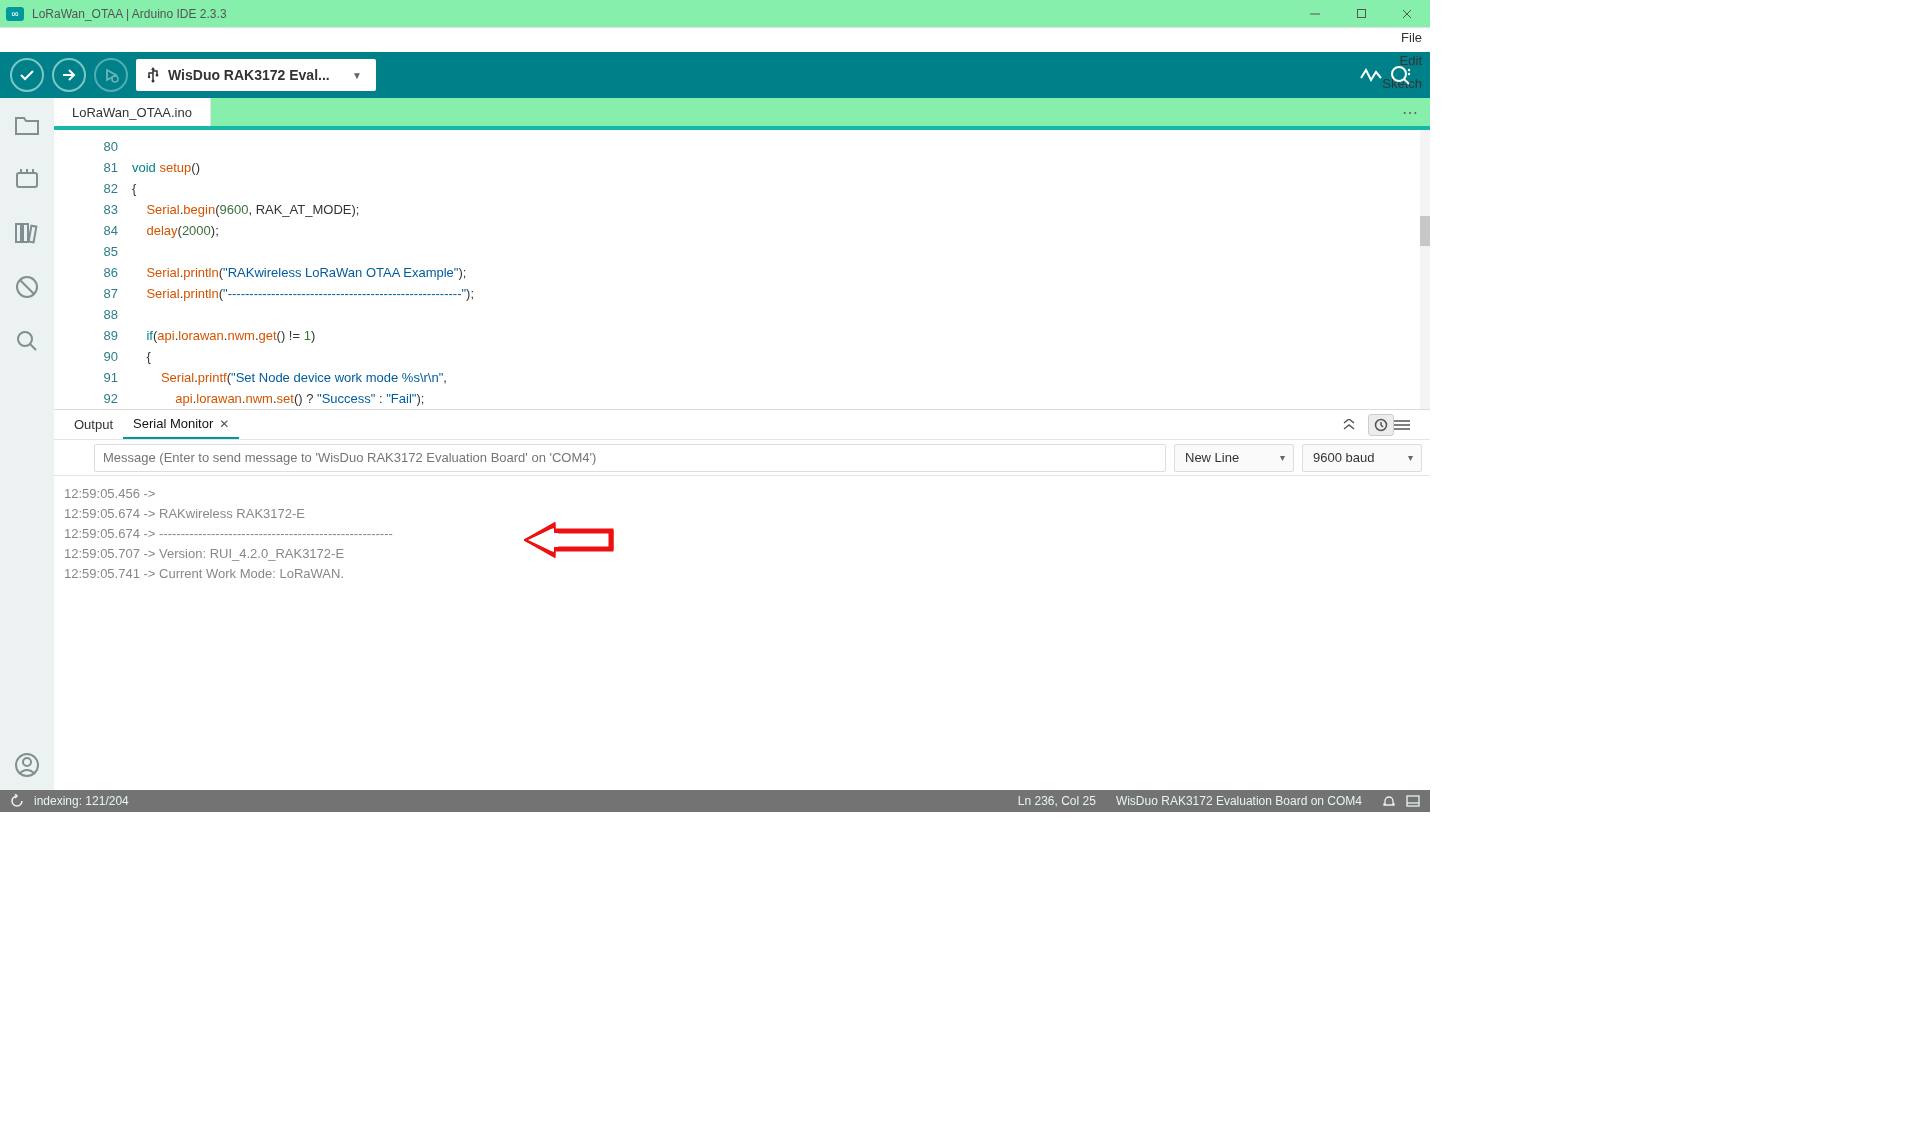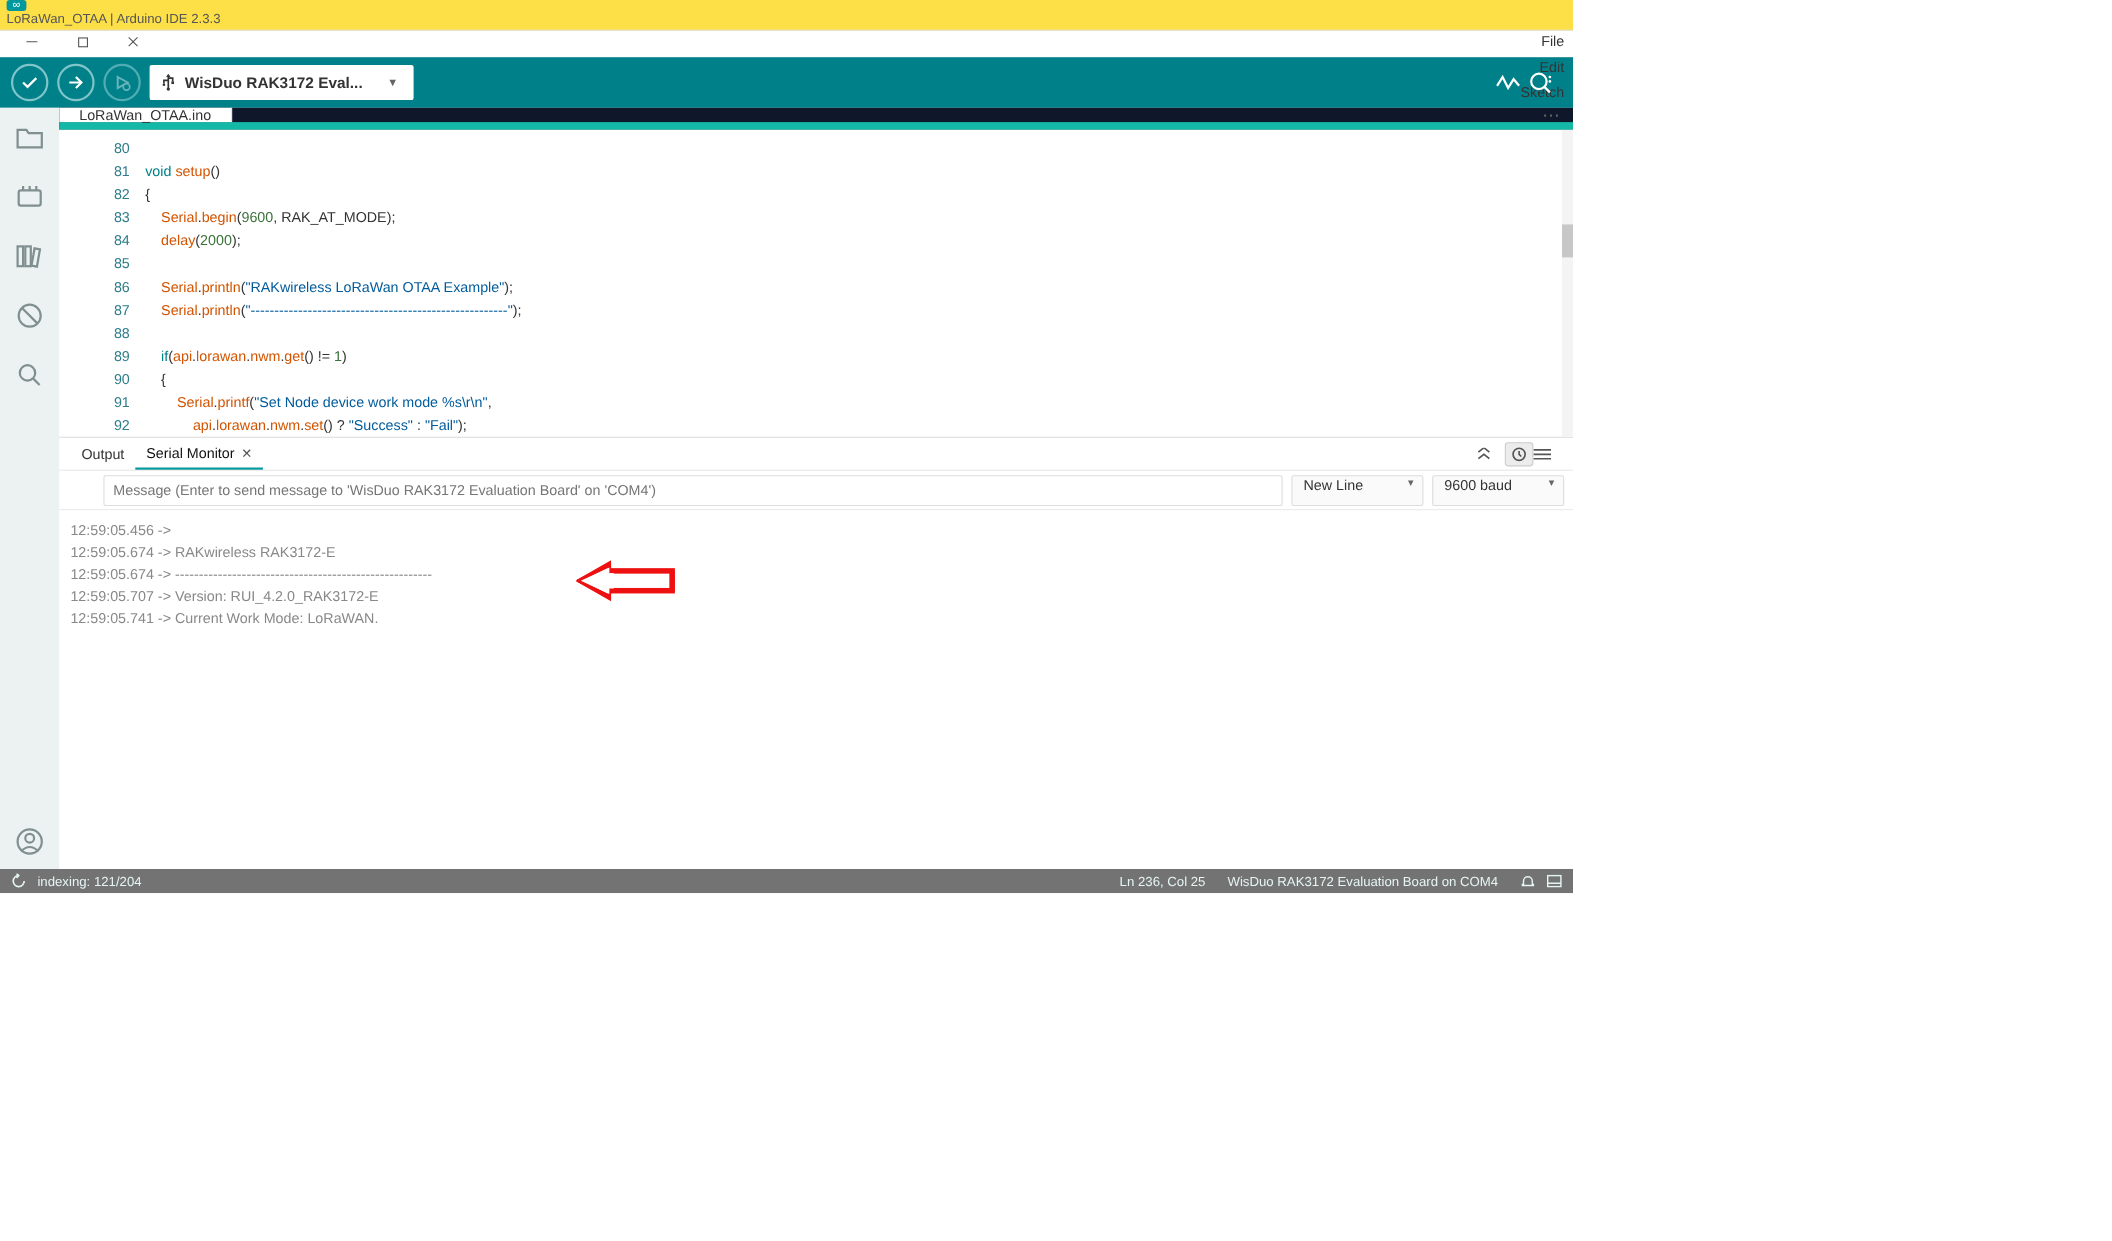--- a/index.html
+++ b/index.html
@@ -1,19 +1,19 @@
 <!DOCTYPE html>
 <html><head>
 <meta charset="utf-8">
 <style>
 * { margin: 0; padding: 0; box-sizing: border-box; font-family: "Segoe UI", Arial, sans-serif; }
 html, body { width: 1430px; height: 812px; overflow: hidden; background: #fff; }
 
 
-.titlebar { height: 28px; background: #fde047; display: flex; padding-left: 6px; border-bottom: 1px solid #e0e0e0; flex-direction: column; }
+.titlebar { height: 28px; background: #86efac; display: flex; align-items: center; padding-left: 6px; border-bottom: 1px solid #e0e0e0; }
 .titlebar .app-icon { width: 18px; height: 14px; background: #00979d; border-radius: 3px; margin-right: 8px; display: flex; align-items: center; justify-content: center; }
 .titlebar .app-icon::before { content: "∞"; color: #fff; font-size: 10px; line-height: 10px; }
 .titlebar .title-text { font-size: 12px; color: #555; flex: 1; }
 .titlebar .win-controls { display: flex; }
 .titlebar .win-btn { width: 46px; height: 28px; display: flex; align-items: center; justify-content: center; color: #555; font-size: 12px; }
 
 
 .menubar { height: 24px; display: flex; align-items: flex-end; padding-left: 8px; gap: 4px; flex-direction: column; }
 .menubar .menu-item { padding: 2px 8px; font-size: 13px; color: #333; cursor: default; }
 
@@ -30,21 +30,21 @@
 
 .main { display: flex; height: calc(812px - 28px - 24px - 46px - 22px); }
 
 
 .sidebar { width: 54px; background: #ecf1f1; display: flex; flex-direction: column; align-items: center; padding-top: 10px; gap: 20px; }
 .sidebar .side-btn { width: 34px; height: 34px; display: flex; align-items: center; justify-content: center; color: #808f8f; }
 .sidebar .side-spacer { flex: 1; }
 
 
 .editor-area { flex: 1; display: flex; flex-direction: column; min-width: 0; }
-.tab-row { height: 20px; background: #0f172a; border-bottom: 7px solid #14b8a6; display: flex; align-items: stretch; }
+.tab-row { height: 32px; background: #86efac; border-bottom: 4px solid #14b8a6; display: flex; align-items: stretch; }
 .tab-row .tab { background: #fff; padding: 0 18px; display: flex; align-items: center; font-size: 13px; color: #333; border-right: 1px solid #e4e4e4; }
 .tab-row .tab-spacer { flex: 1; }
 .tab-row .tab-menu { width: 40px; display: flex; align-items: center; justify-content: center; color: #666; font-size: 16px; }
 
 .code-container { position: relative; flex: 0 0 280px; display: flex; overflow: hidden; background: #fff; border-bottom: 1px solid #dcdcdc; }
 .gutter { width: 60px; padding-right: 14px; text-align: right; font-family: Consolas, monospace; font-size: 13px; line-height: 21px; color: #2e7d8a; padding-top: 6px; user-select: none; margin-left: 18px; }
 .code { flex: 1; font-family: Consolas, monospace; font-size: 13px; line-height: 21px; padding-top: 6px; white-space: pre; color: #333; }
 .kw { color: #00818a; }
 .fn { color: #d35400; }
 .num { color: #3a723a; }
@@ -58,21 +58,21 @@
 .panel-tabs .ptab { padding: 0 10px; height: 100%; display: flex; align-items: center; }
 .panel-tabs .ptab.active { font-weight: 400; border-bottom: 2px solid #00979d; color: #111; }
 .panel-tabs .ptab .close { margin-left: 6px; font-size: 12px; color: #555; }
 .panel-tabs .pspacer { flex: 1; }
 .panel-tabs .picon { width: 26px; text-align: center; color: #555; font-size: 14px; }
 .panel-tabs .picon.active-box { border: 1px solid #ccc; border-radius: 3px; height: 22px; display: flex; align-items: center; justify-content: center; background:#ececec; }
 
 
 .serial-input-row { height: 36px; background: #fff; border-bottom: 1px solid #e4e4e4; display: flex; align-items: center; padding: 0 8px; gap: 8px; }
 .serial-input-row input { flex: 1; height: 28px; border: 1px solid #ddd; border-radius: 2px; padding: 0 8px; font-size: 13px; color: #333; margin-left: 32px; }
-.serial-input-row .dropdown { height: 28px; border: 1px solid #ddd; border-radius: 2px; padding: 0 26px 0 10px; font-size: 13px; color: #333; display: flex; position: relative; min-width: 120px; background:#fafafa; }
+.serial-input-row .dropdown { height: 28px; border: 1px solid #ddd; border-radius: 2px; padding: 0 26px 0 10px; font-size: 13px; color: #333; display: flex; align-items: center; position: relative; min-width: 120px; background:#fafafa; }
 .serial-input-row .dropdown::after { content: "▾"; position: absolute; right: 8px; font-size: 10px; color: #666; }
 
 
 .serial-output { flex: 1; background: #fff; font-family: Consolas, monospace; font-size: 13px; line-height: 20px; color: #888; padding: 8px 10px; white-space: pre; position: relative; overflow: hidden; }
 .serial-output .arrow-annot { position: absolute; left: 470px; top: 42px; }
 
 
 .statusbar { height: 22px; background: #737373; color: #e6f4f4; display: flex; align-items: center; font-size: 12px; padding: 0 10px; gap: 10px; }
 .statusbar .sspacer { flex: 1; }
 .statusbar .sicon { font-size: 13px; }

